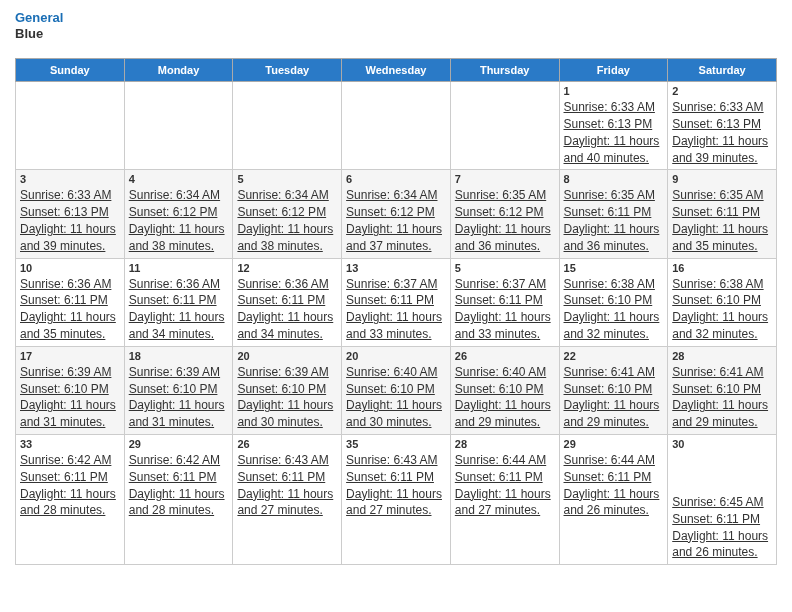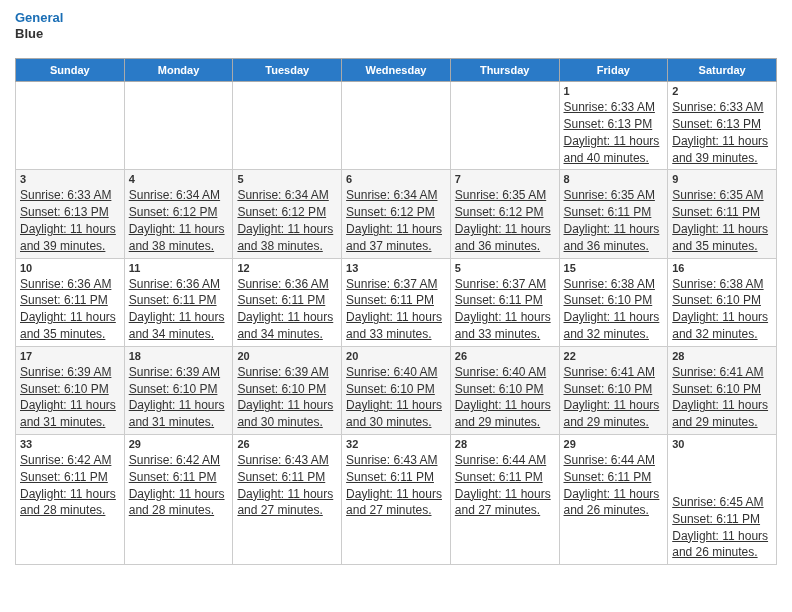--- a/index.html
+++ b/index.html
@@ -310,21 +310,21 @@
 and 28 minutes.</div>
           </td>
           <td>
             <div class="day-num">26</div>
             <div class="day-info" style="white-space: pre-line;">Sunrise: 6:43 AM
 Sunset: 6:11 PM
 Daylight: 11 hours
 and 27 minutes.</div>
           </td>
           <td>
-            <div class="day-num">32</div>
+            <div class="day-num">35</div>
             <div class="day-info" style="white-space: pre-line;">Sunrise: 6:43 AM
 Sunset: 6:11 PM
 Daylight: 11 hours
 and 27 minutes.</div>
           </td>
           <td>
             <div class="day-num">28</div>
             <div class="day-info" style="white-space: pre-line;">Sunrise: 6:44 AM
 Sunset: 6:11 PM
 Daylight: 11 hours

